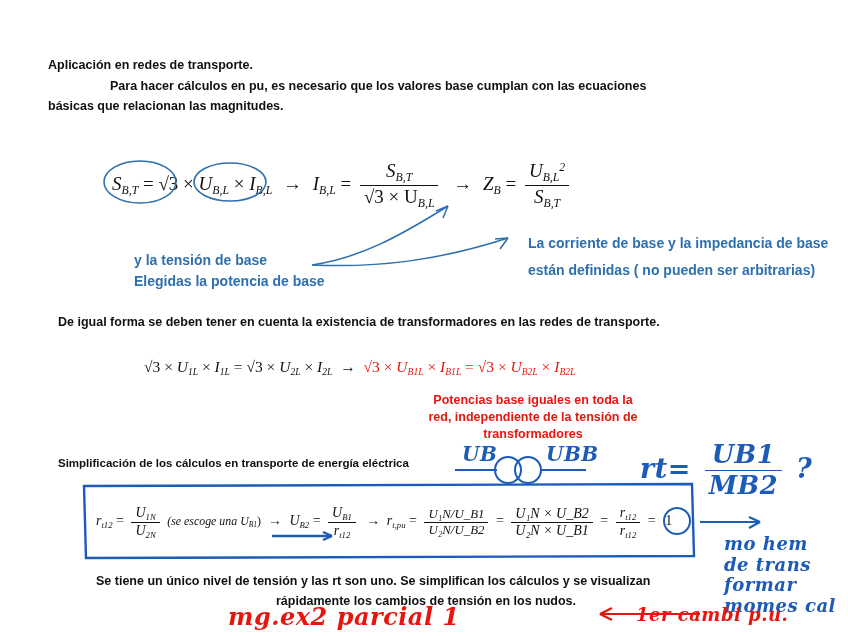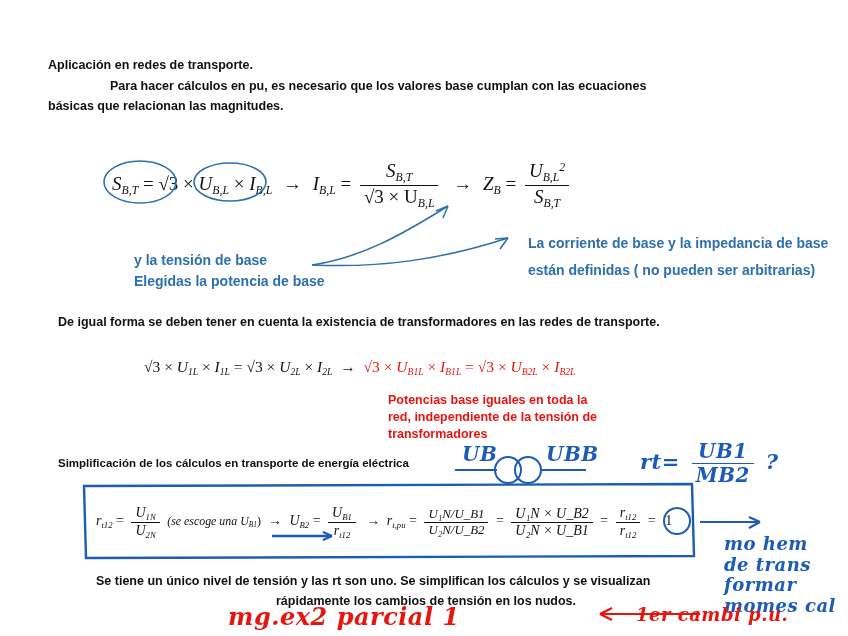--- a/index.html
+++ b/index.html
@@ -62,35 +62,36 @@
     color: #2e6fad;
     font-size: 14px;
     font-weight: bold;
     line-height: 1.5;
   }
   .note-red {
     color: #e8150f;
     font-size: 12.5px;
     font-weight: bold;
     line-height: 1.35;
+    text-align: center;
   }
   .eq-red { color: #e8150f; }
 
   .small-text {
     font-size: 11.5px;
     font-weight: bold;
     color: #111;
   }
 
   .hand-blue {
     color: #1c5bb8;
     font-family: "DejaVu Serif", serif;
     font-style: italic;
     font-weight: bold;
-    font-size: 21px;
+    font-size: 27px;
     line-height: 1.15;
     letter-spacing: 0.5px;
   }
   .hand-red {
     color: #e8150f;
     font-family: "DejaVu Serif", serif;
     font-style: italic;
     font-weight: bold;
     font-size: 21px;
     line-height: 1.15;

